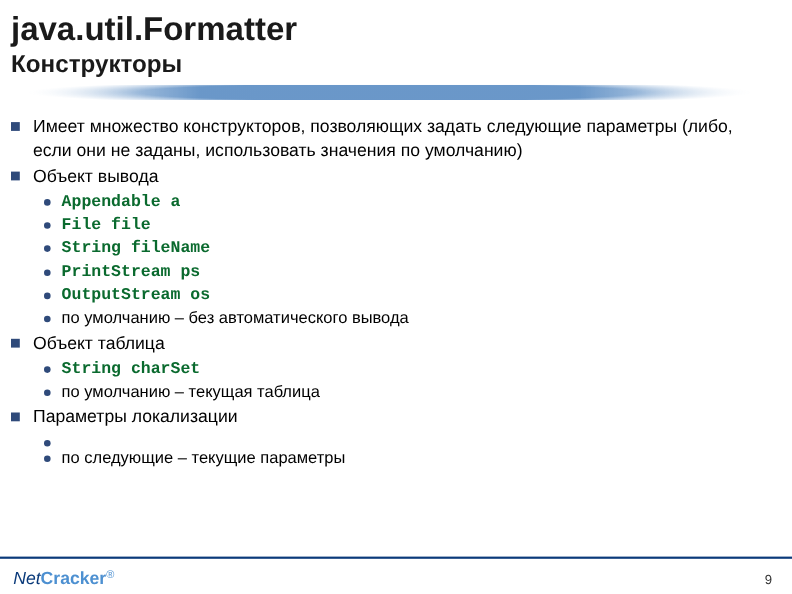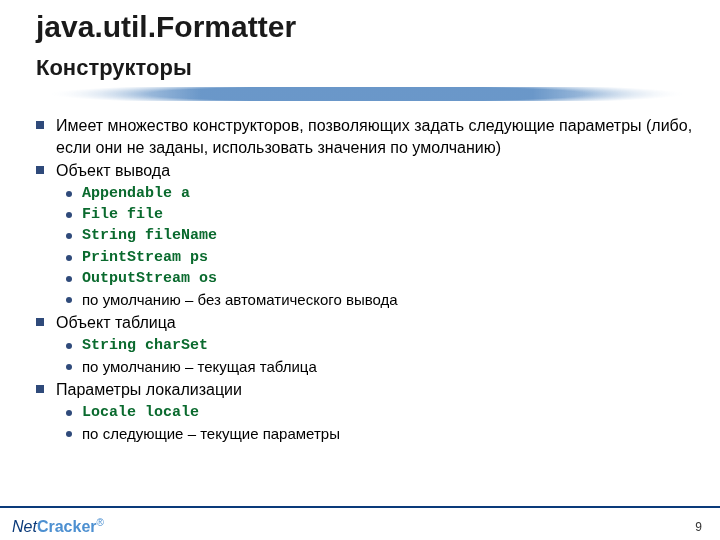--- a/index.html
+++ b/index.html
@@ -2,28 +2,28 @@
 <html><head>
 <meta charset="utf-8">
 <style>
   * { margin: 0; padding: 0; box-sizing: border-box; }
   body {
     width: 720px; height: 540px;
     font-family: Arial, Helvetica, sans-serif;
     background: #fff; color: #000;
     position: relative; overflow: hidden;
   }
-  .slide { padding: 10px 22px 0 36px; }
+  .slide { padding: 10px 22px 0 10px; }
   .title {
     font-size: 30px; font-weight: bold; color: #1a1a1a;
     letter-spacing: 0px;
   }
   .subtitle {
     font-size: 22px; font-weight: bold; color: #1a1a1a;
-    margin-top: 11px; margin-bottom: 6px;
+    margin-top: 1px; margin-bottom: 6px;
   }
   .divider {
     height: 14px; width: 100%;
     background: linear-gradient(to right,
       rgba(90,140,195,0) 0%,
       rgba(90,140,195,0.9) 25%,
       rgba(90,140,195,0.9) 75%,
       rgba(90,140,195,0) 100%);
     -webkit-mask: radial-gradient(ellipse 60% 100% at 50% 50%, #000 55%, transparent 80%);
     mask: radial-gradient(ellipse 60% 100% at 50% 50%, #000 55%, transparent 80%);
@@ -118,21 +118,20 @@
         <div class="dot"></div>
         <div>по умолчанию – текущая таблица</div>
       </div>
 
     <div class="l1">
       <div class="bullet"></div>
       <div class="text">Параметры локализации</div>
     </div>
     <div class="l2">
         <div class="dot"></div>
-        <div class="code">Locale locale</div>
       </div>
     <div class="l2">
         <div class="dot"></div>
         <div>по следующие – текущие параметры</div>
       </div>
 
   </div>
 </div>
 
 <div class="footer">

